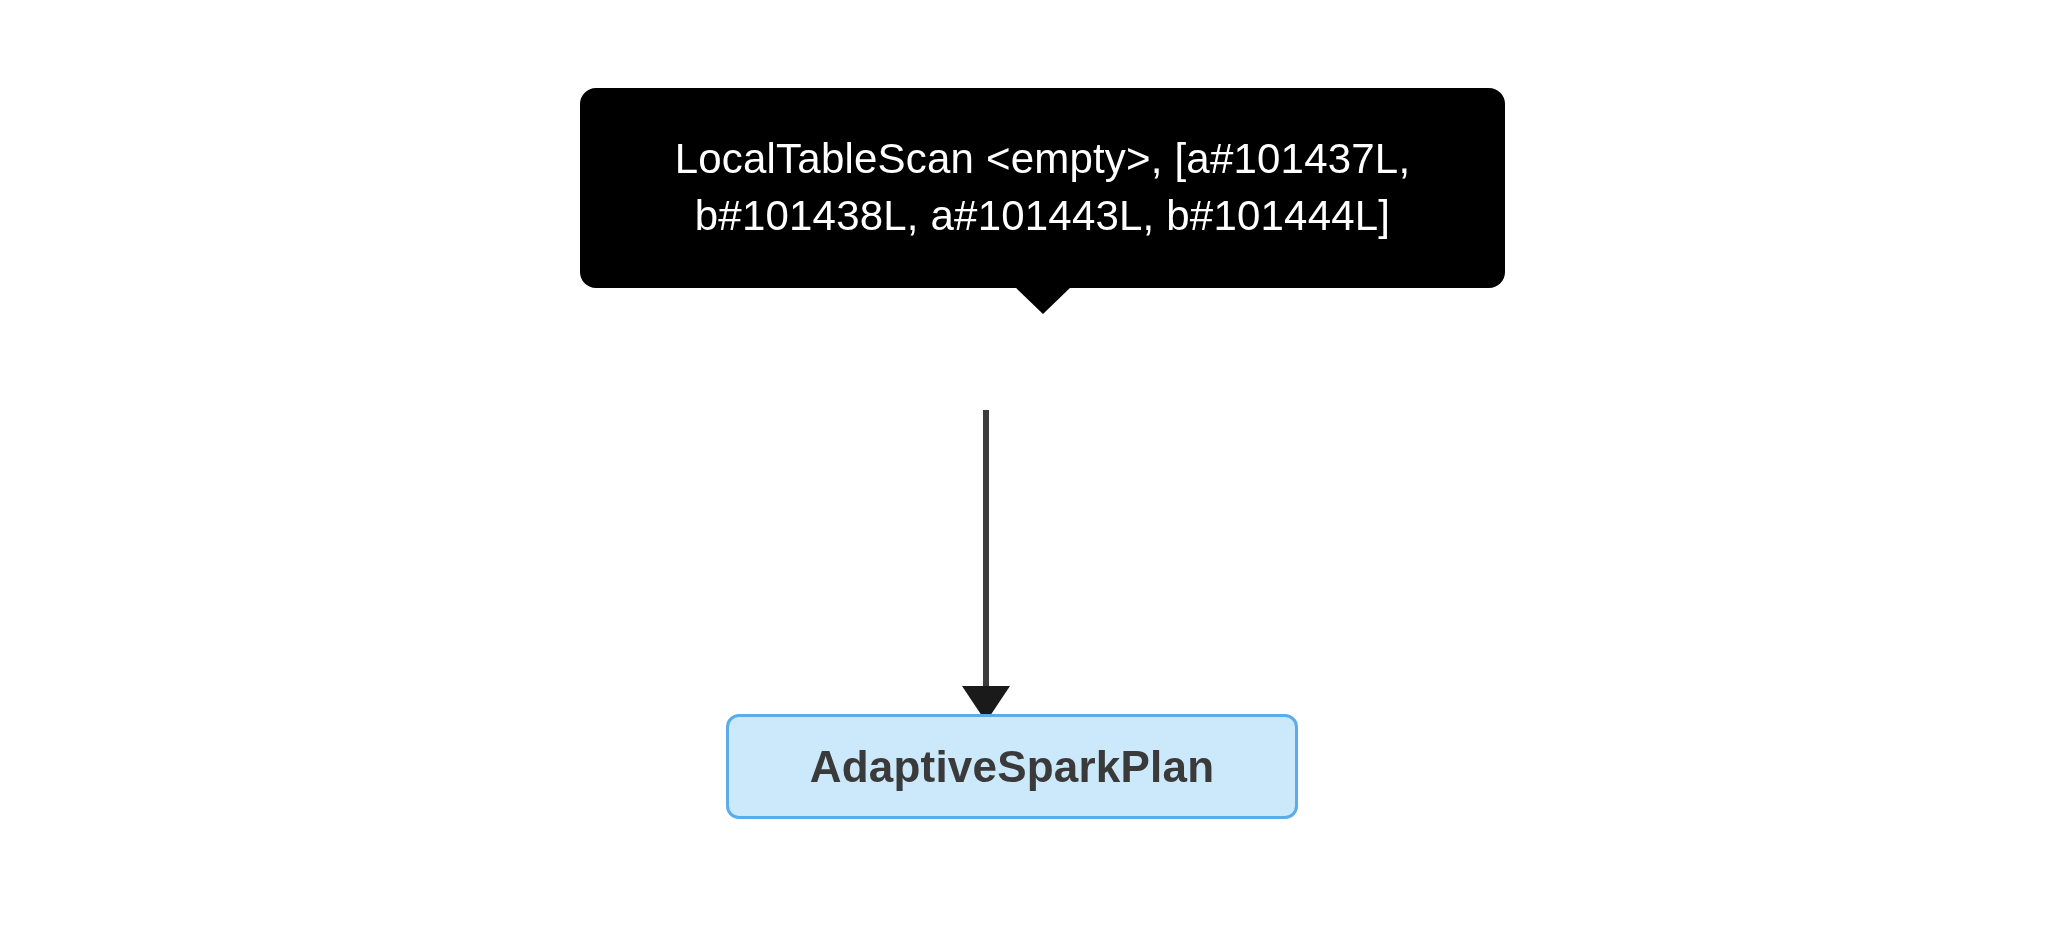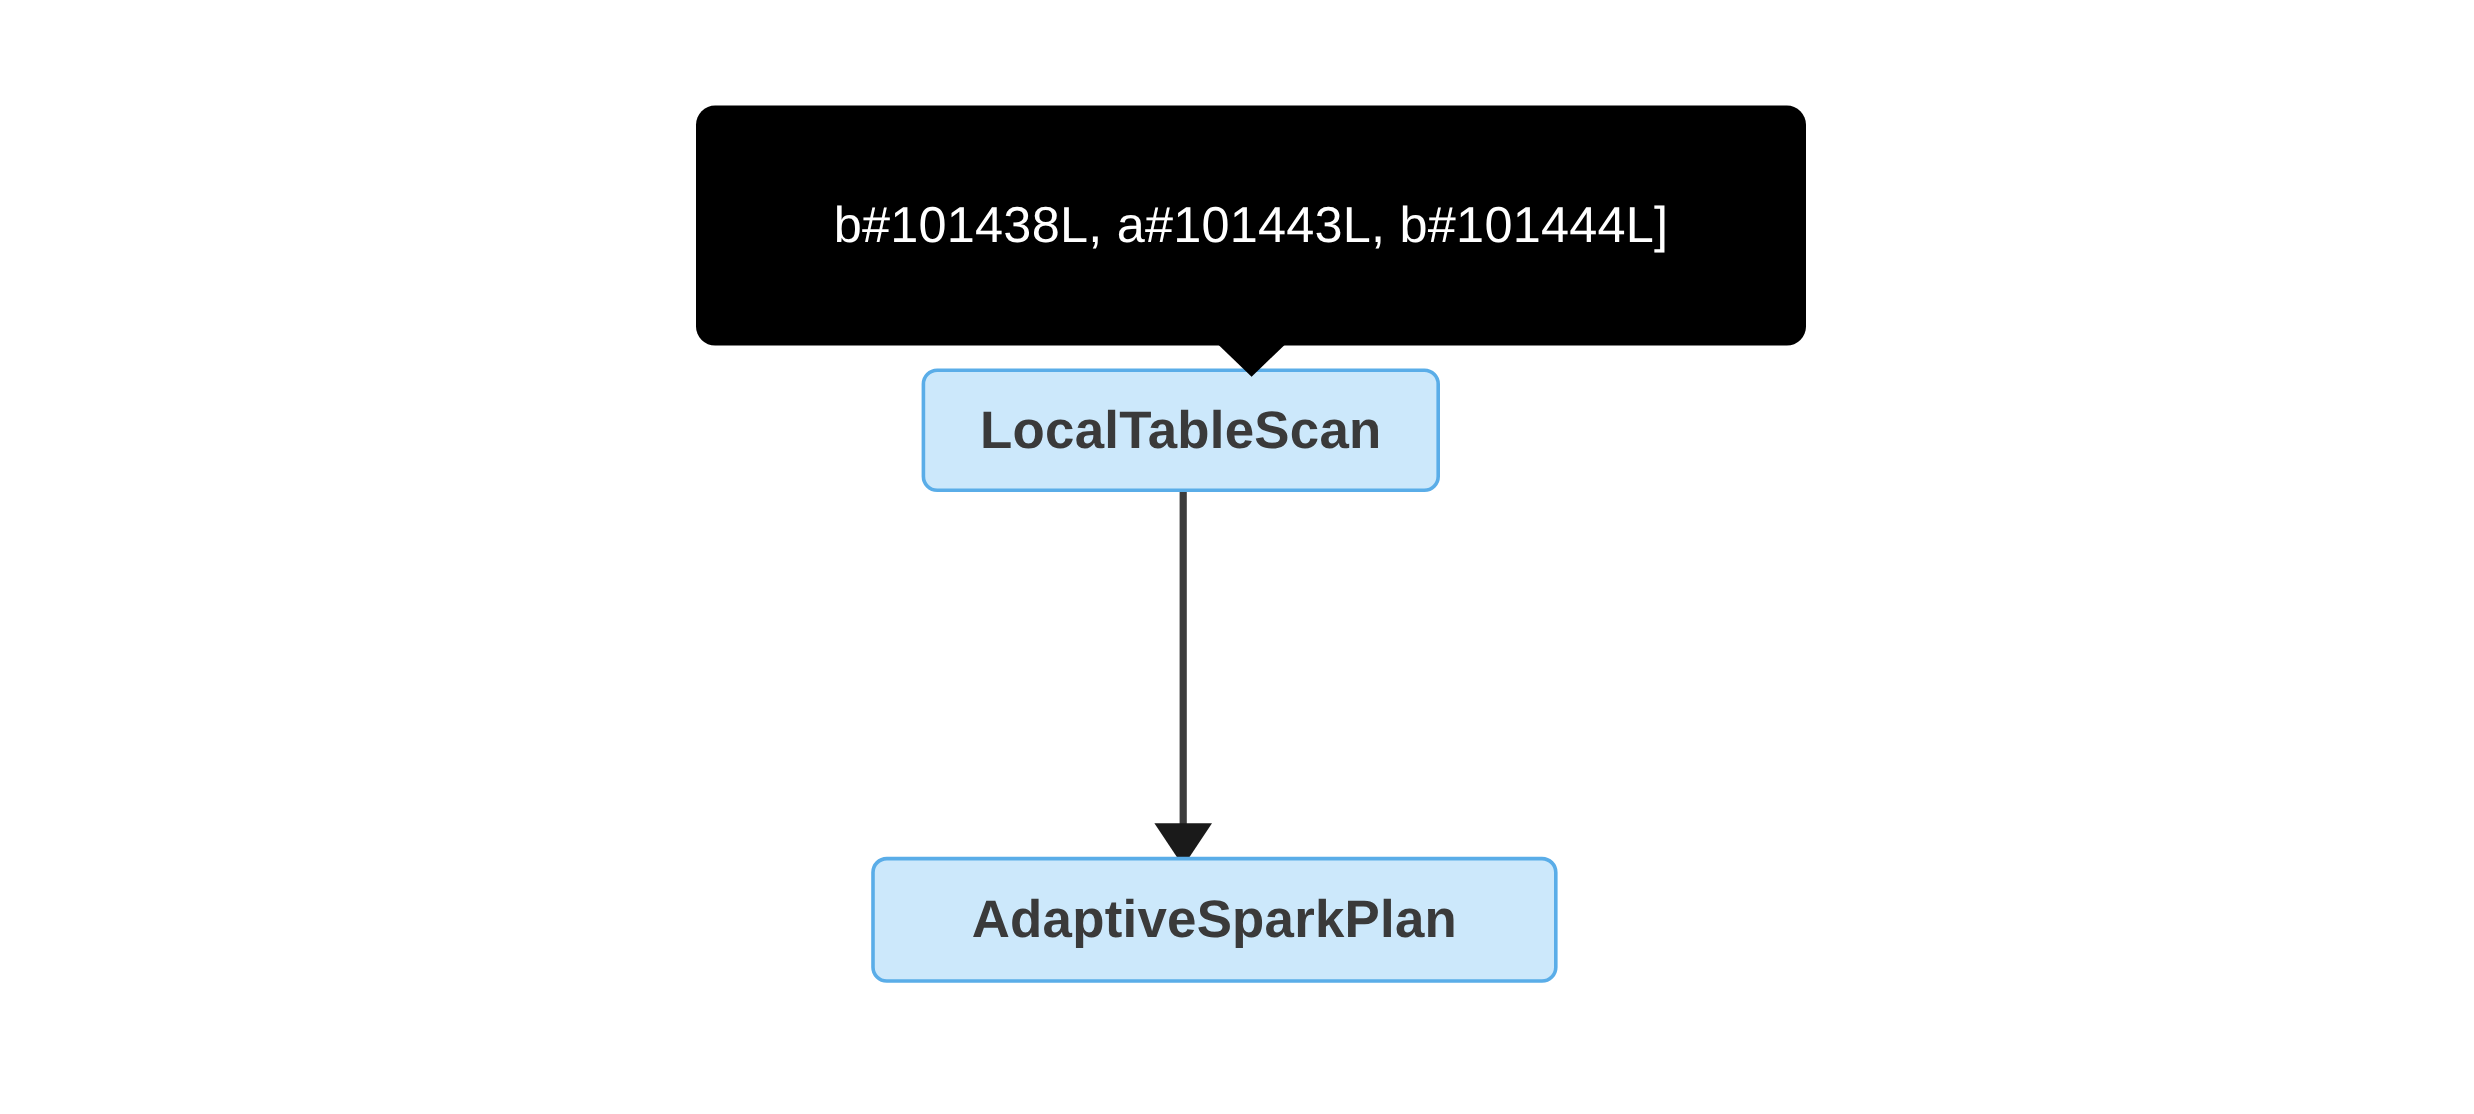--- a/index.html
+++ b/index.html
@@ -108,25 +108,23 @@
 <div id="canvas">
 
   <svg class="edge-svg" viewBox="0 0 2062 928" xmlns="http://www.w3.org/2000/svg">
     <g>
       <line x1="986" y1="410" x2="986" y2="690" stroke="#3c3c3c" stroke-width="6"></line>
       <polygon points="962,686 1010,686 986,722" fill="#1a1a1a"></polygon>
     </g>
   </svg>
 
   <div class="tooltip">
+    <div class="tooltip-line">LocalTableScan &lt;empty&gt;, [a#101437L,</div>
     <div class="tooltip-line">b#101438L, a#101443L, b#101444L]</div>
     <div class="tooltip-pointer"></div>
   </div>
 
-  <div class="node" id="node-localtablescan">
-    <span class="node-label">LocalTableScan</span>
-  </div>
 
   <div class="node" id="node-adaptivesparkplan">
     <span class="node-label">AdaptiveSparkPlan</span>
   </div>
 
 </div>
 
 </body></html>

